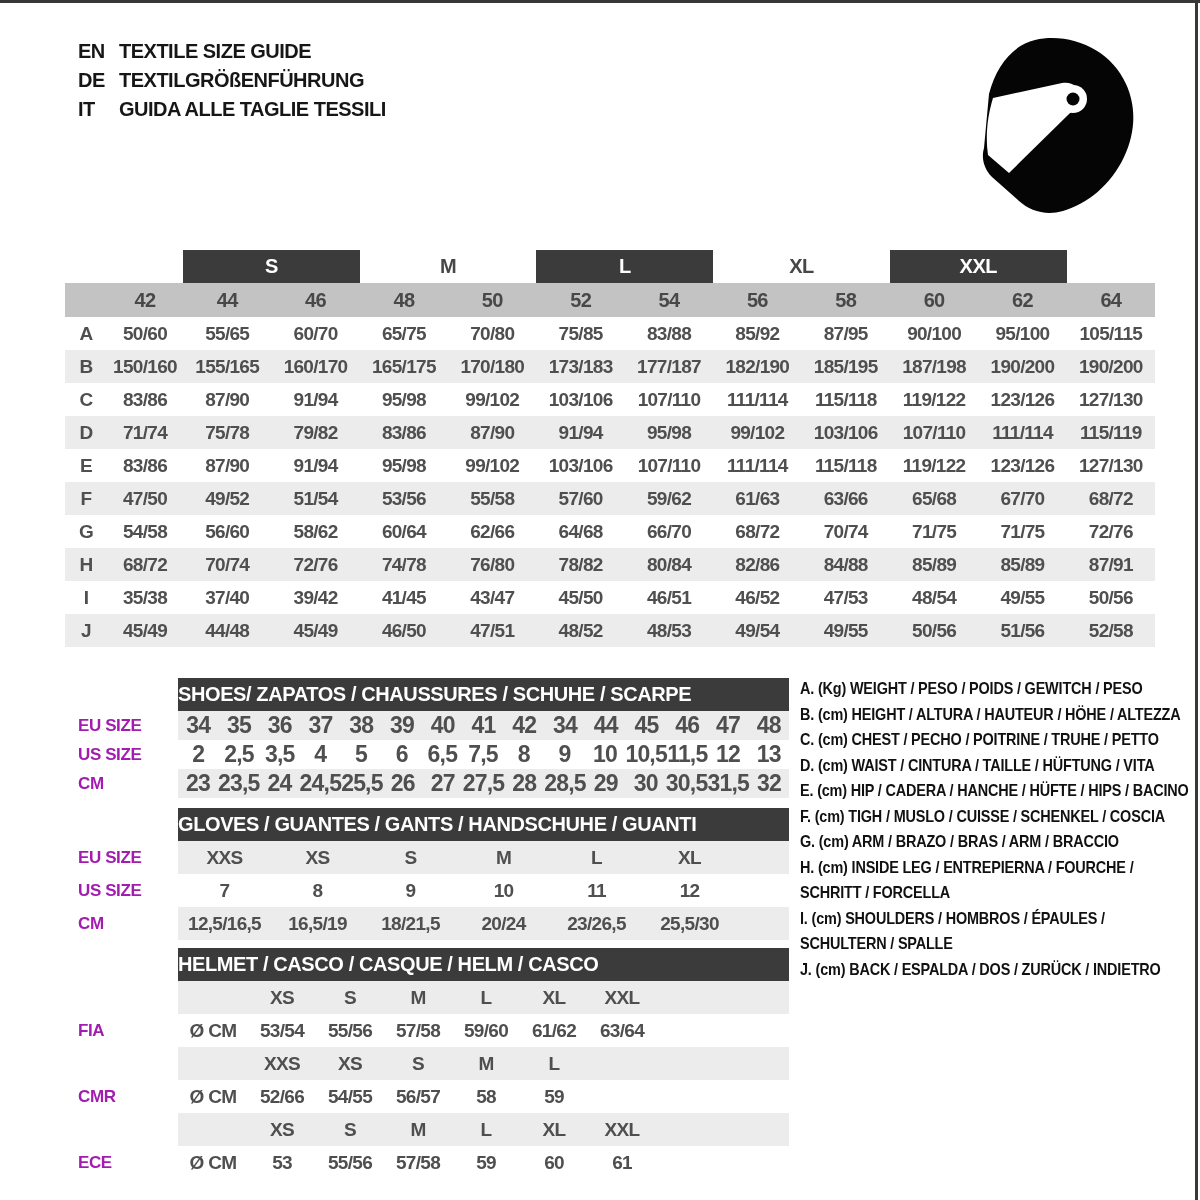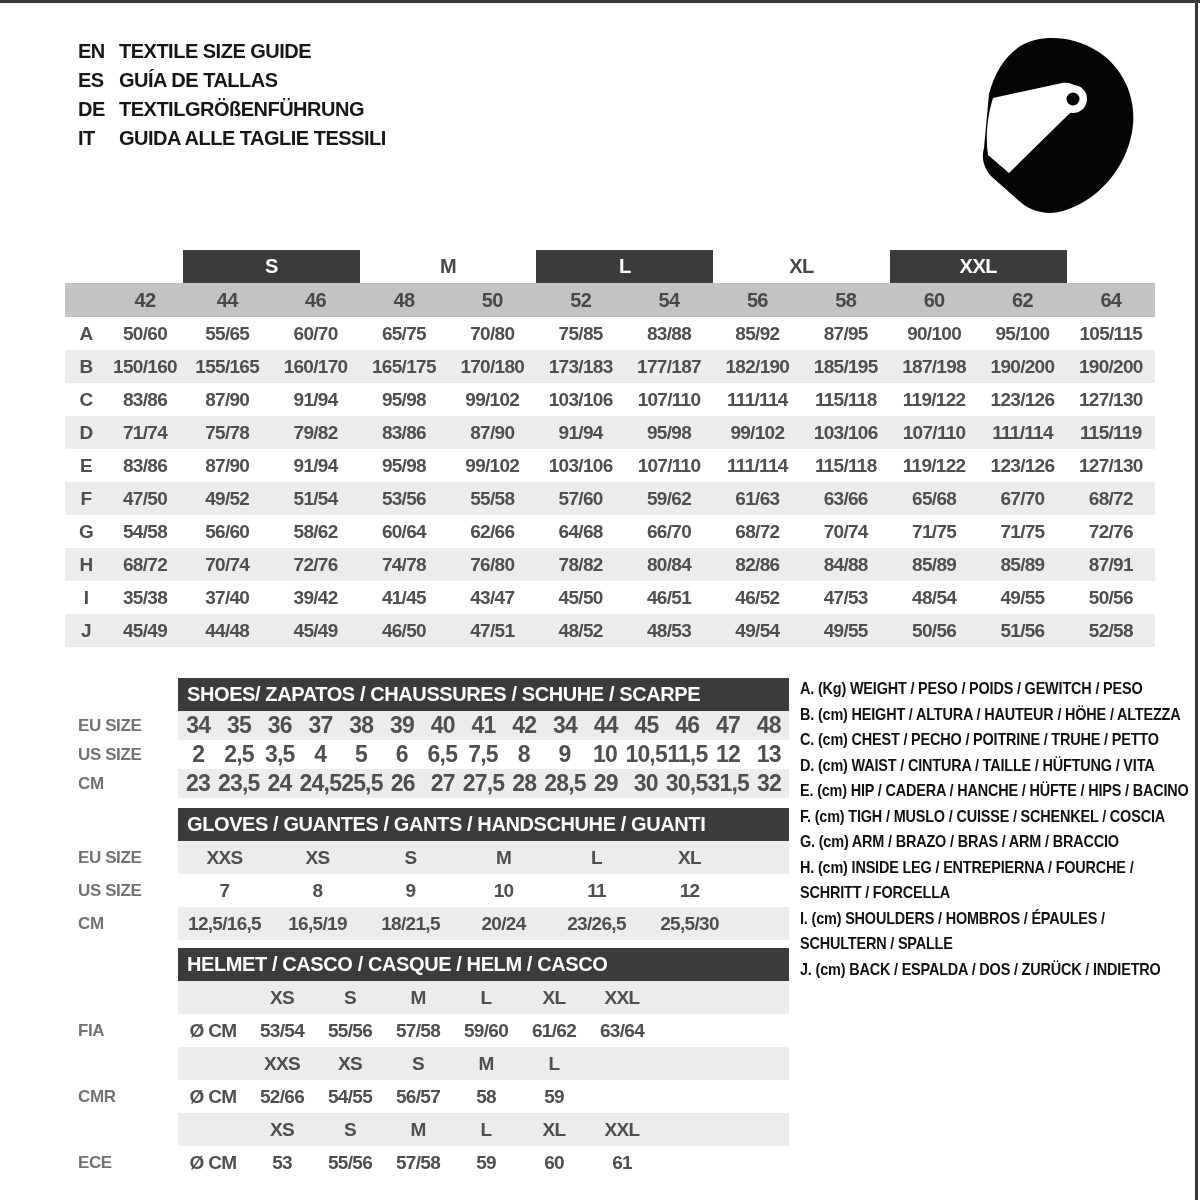--- a/index.html
+++ b/index.html
@@ -31,30 +31,30 @@
   .num-band{height:34px;background:#c3c3c3}
   .cell{display:flex;align-items:center;justify-content:center;font-weight:bold;font-size:19px;color:#4f4f4f;letter-spacing:-0.7px;white-space:nowrap}
   .num-band .cell{font-size:20px;color:#484848}
   .data-row{height:33px}
   .data-rows .data-row:nth-child(even){background:#ececec}
 
   
   .sub-header{
     position:absolute;left:178px;width:611px;height:33px;background:#3b3b3b;color:#fff;
     font-weight:bold;font-size:20px;letter-spacing:-0.4px;display:flex;align-items:center;
-    padding-left:9px;box-sizing:border-box;white-space:nowrap
+    box-sizing:border-box;white-space:nowrap
   }
   .shoes-header{top:678px}
   .gloves-header{top:808px}
   .helmet-header{top:948px}
 
   .t-row{position:relative}
   .side-label{
     position:absolute;left:-100px;top:0;width:96px;height:100%;display:flex;align-items:center;
-    justify-content:flex-start;font-weight:bold;font-size:17px;color:#737373;letter-spacing:-0.4px;white-space:nowrap
+    justify-content:flex-start;font-weight:bold;font-size:17px;color:#a21caf;letter-spacing:-0.4px;white-space:nowrap
   }
   .shoes-rows{position:absolute;left:178px;top:711px;width:611px}
   .shoes-rows .t-row{display:grid;grid-template-columns:repeat(15,1fr);height:29px}
   .shoes-rows .t-row:nth-child(odd){background:#ececec}
   .shoes-rows .cell{font-size:23px;letter-spacing:-0.8px}
 
   .gloves-rows{position:absolute;left:178px;top:841px;width:611px}
   .gloves-rows .t-row{display:grid;grid-template-columns:repeat(6,93px) 1fr;height:33px}
   .gloves-rows .t-row:nth-child(odd){background:#ececec}
 
@@ -69,24 +69,20 @@
 </head>
 <body>
 
 <div class="top-border"></div>
 <div class="right-border"></div>
 
 <div class="title-block">
   <div class="title-line">
     <span class="lang-code">EN</span>
     <span class="title-text">TEXTILE SIZE GUIDE</span>
-  </div>
-    <div class="title-line">
-    <span class="lang-code">ES</span>
-    <span class="title-text">GUÍA DE TALLAS</span>
   </div>
     <div class="title-line">
     <span class="lang-code">DE</span>
     <span class="title-text">TEXTILGRÖßENFÜHRUNG</span>
   </div>
     <div class="title-line">
     <span class="lang-code">IT</span>
     <span class="title-text">GUIDA ALLE TAGLIE TESSILI</span>
   </div>
 </div>

